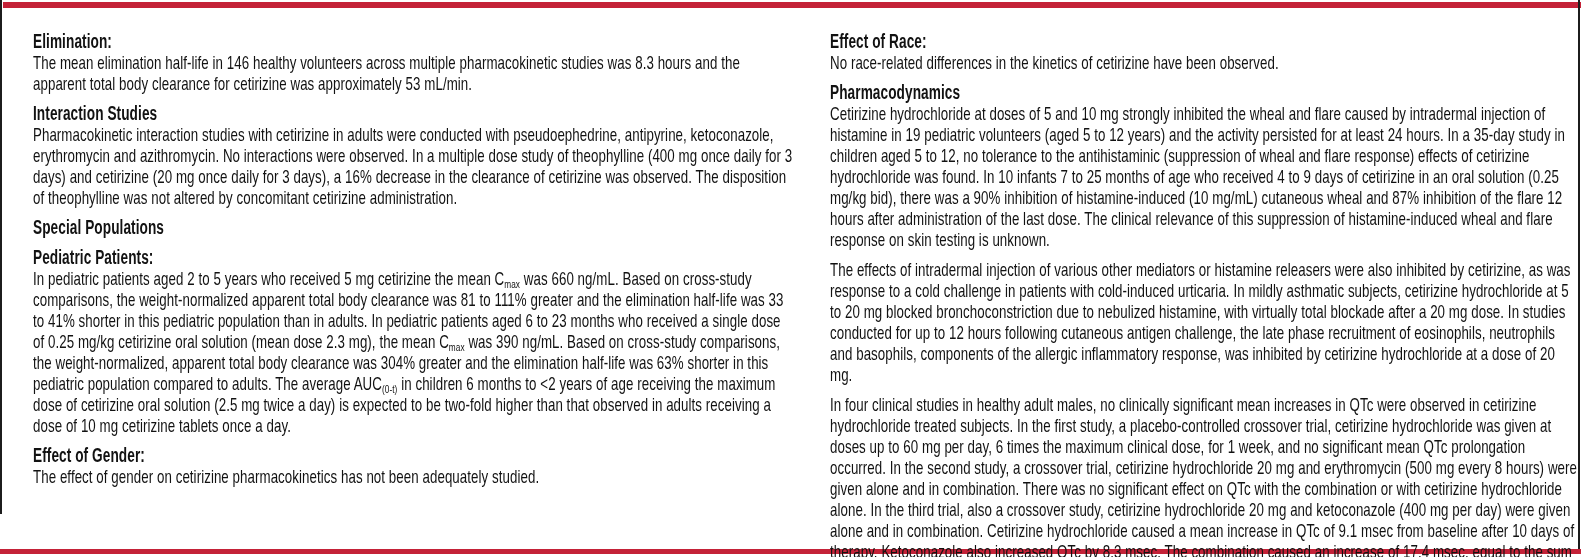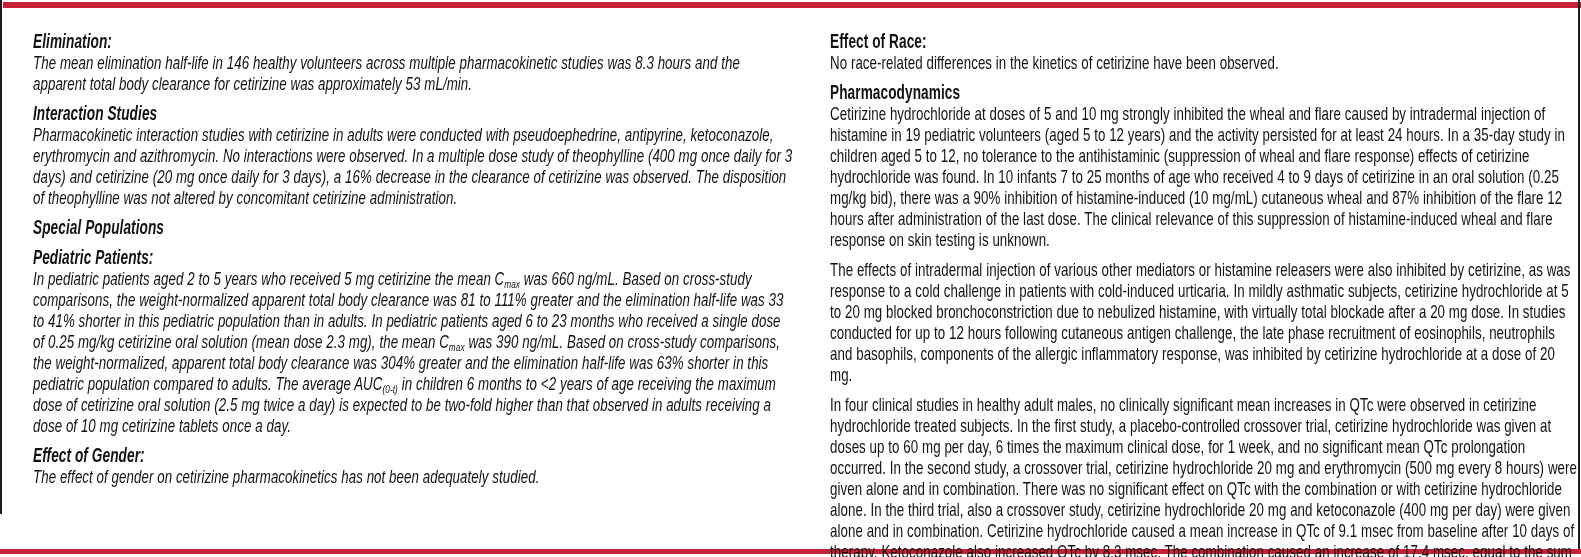--- a/index.html
+++ b/index.html
@@ -15,21 +15,21 @@
   
   .rule { position: absolute; background: #C42238; }
   .rule-top    { left: 3px; right: 0; top: 2px; height: 6px; }
   .rule-bottom { left: 0; right: 0; bottom: 3px; height: 5px; }
   
   .edge { position: absolute; background: #1c1c1c; width: 2px; top: 0; }
   .edge-left  { left: 0;  height: 514px; }
   .edge-right { right: 1px; height: 549px; }
 
   .col { position: absolute; top: 31px; }
-  .col-left  { left: 33px;  width: 760px; font-style: italic; }
+  .col-left  { left: 33px;  width: 760px; }
   .col-right { left: 830px; width: 748px; }
   
   .col-inner { transform: scaleX(0.70); transform-origin: 0 0; }
   .col-left  .col-inner { width: 1086px; }
   .col-right .col-inner { width: 1069px; }
 
   .section + .section { margin-top: 9px; }
   .section h2 {
     margin: 0;
     font-size: 19.5px;

